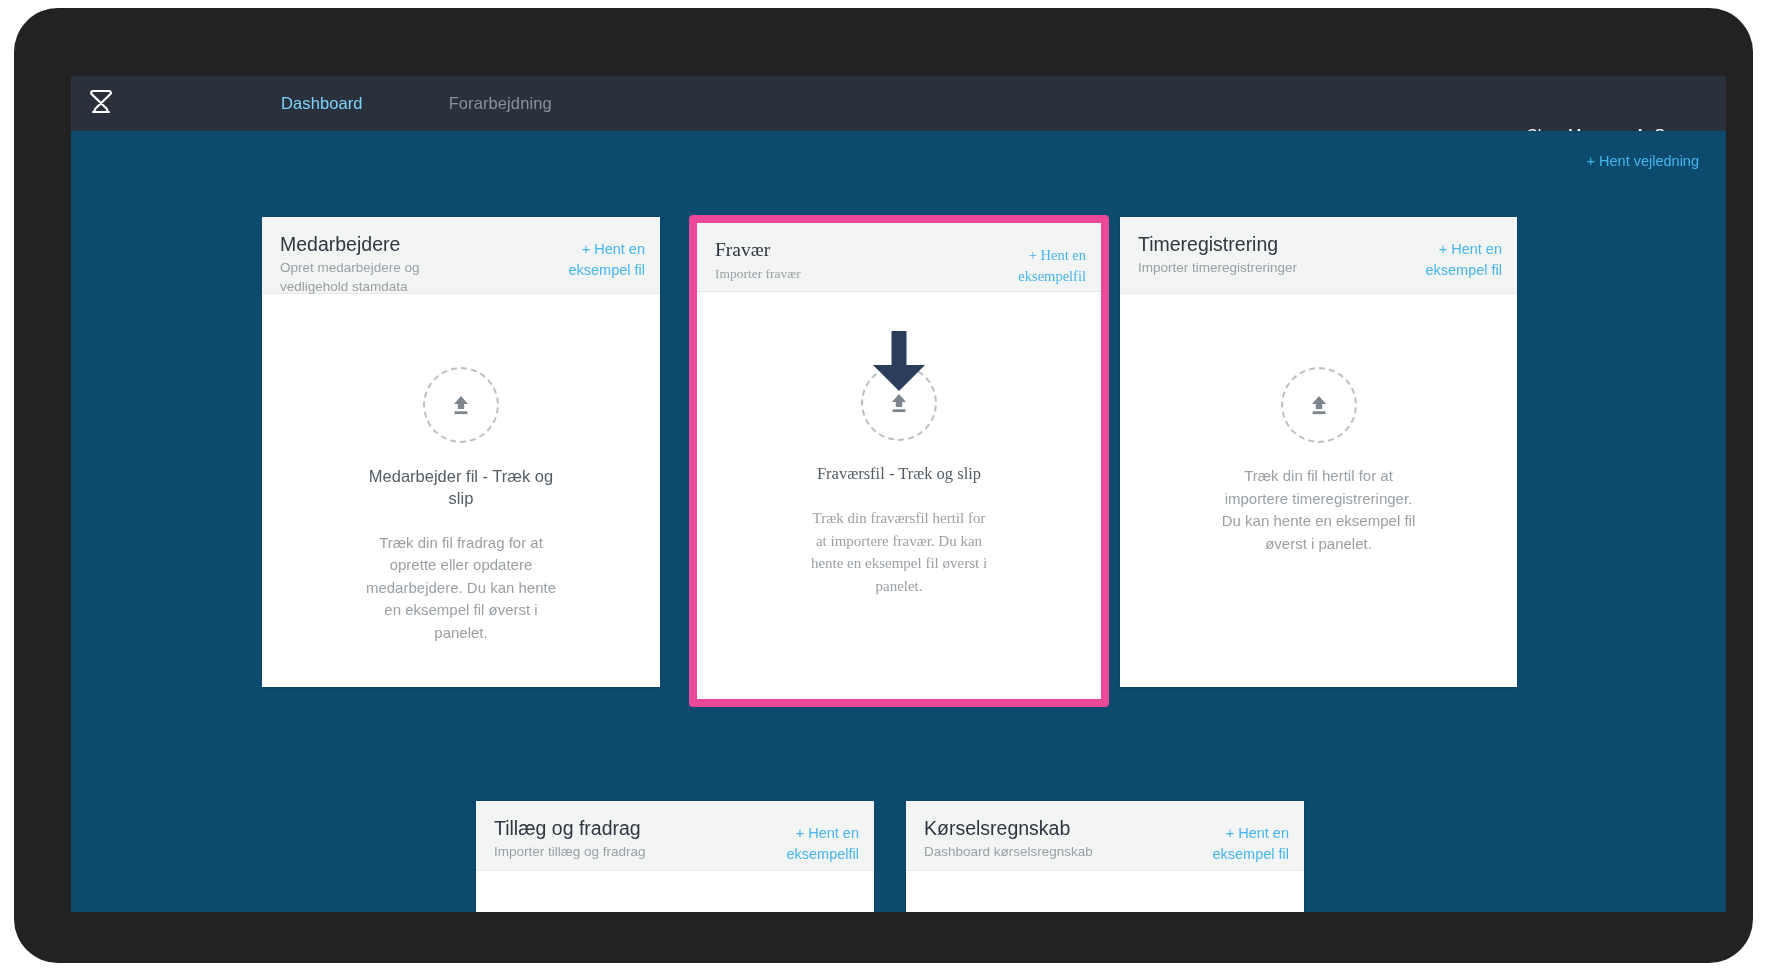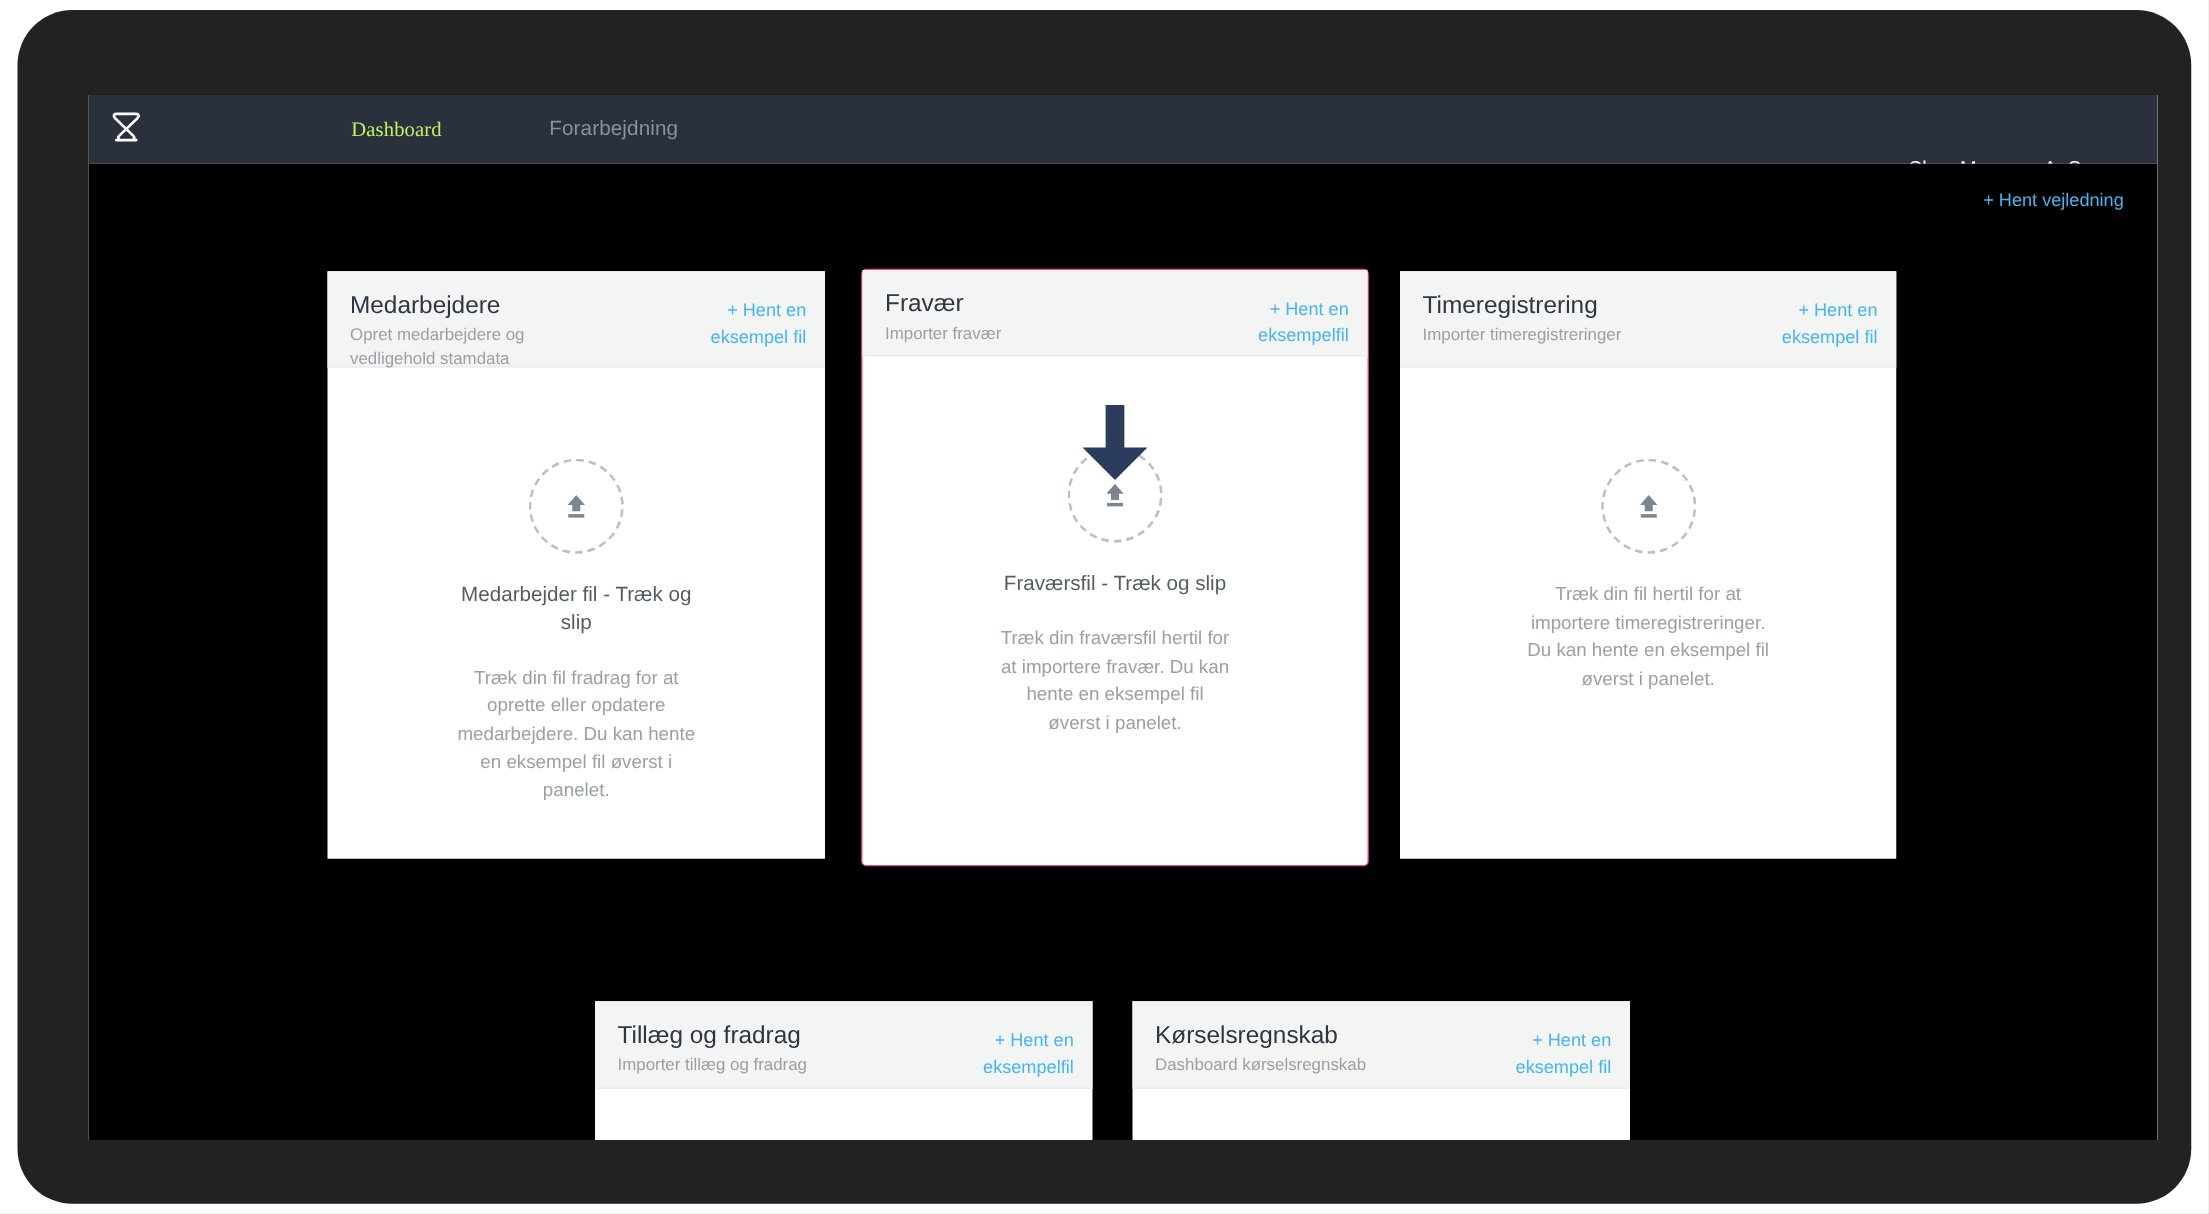--- a/index.html
+++ b/index.html
@@ -60,21 +60,21 @@
     display: flex;
     align-items: center;
     gap: 38px;
   }
   .nav-link {
     font-size: 16.5px;
     letter-spacing: .1px;
     cursor: pointer;
     white-space: nowrap;
   }
-  .nav-link.active { color: #bef264; font-family: Liberation Serif, serif; }
+  .nav-link.active { color: #7dd3fc; }
   .nav-link.inactive { color: #8b9099; margin-left: 48px; }
 
   #account-menu {
     position: absolute;
     right: 42px;
     top: 0;
     height: 55px;
     display: flex;
     align-items: center;
     gap: 9px;
@@ -92,43 +92,44 @@
     border-top: 6px solid #ffffff;
   }
 
   
   #page-body {
     position: absolute;
     left: 0;
     top: 55px;
     width: 1655px;
     height: 781px;
-    background: #000000;
+    background: #0c4a6e;
   }
 
   #guide-link {
     position: absolute;
     right: 27px;
     top: 22px;
     color: #47b5ee;
     font-size: 14.5px;
     cursor: pointer;
     white-space: nowrap;
   }
 
   
   .card {
     position: absolute;
     background: #ffffff;
     box-shadow: 0 1px 3px rgba(0,0,0,.13);
   }
   .card.selected {
-    border: 1px solid #ec4899;
+    border: 8px solid #ec4899;
     border-radius: 4px;
     box-shadow: none;
+    font-family: Liberation Serif, serif;
   }
 
   .card-head {
     position: relative;
     background: #f3f4f4;
     border-bottom: 1px solid #e8e9e9;
     padding: 16px 18px 15px 18px;
     box-sizing: border-box;
     height: 77px;
   }

